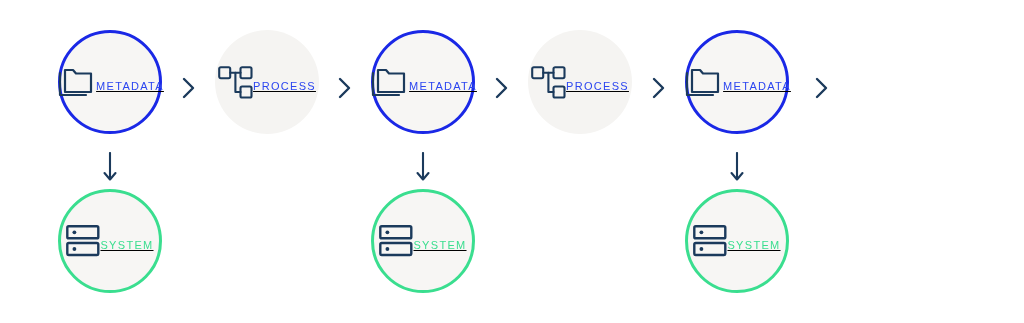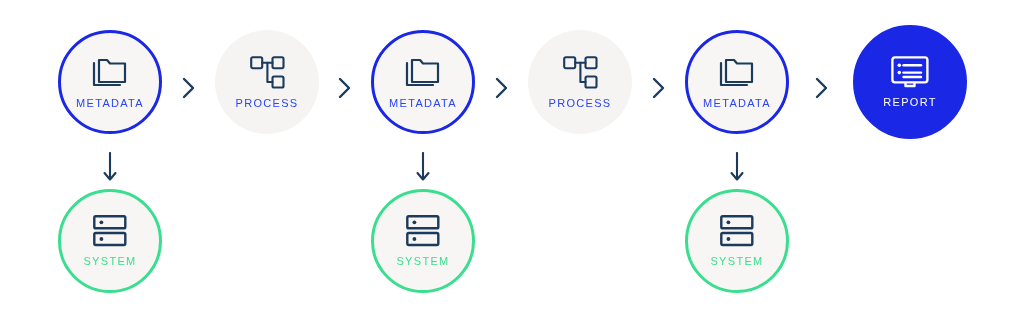--- a/index.html
+++ b/index.html
@@ -21,23 +21,24 @@
     height: 323px;
     background: #ffffff;
   }
 
   
   .node {
     position: absolute;
     box-sizing: border-box;
     border-radius: 50%;
     display: flex;
-    flex-direction: column;
+    flex-direction: row;
     align-items: center;
     justify-content: center;
+    text-decoration: underline;
   }
 
   .node-metadata {
     background: #f7f6f4;
     border: 3px solid #1a28e6;
   }
   .node-process {
     background: #f5f4f2;
     border: 3px solid transparent;
   }
@@ -117,32 +118,20 @@
         </svg></span>
       <div class="node-label label-blue" style="margin-top: 8px;">PROCESS</div>
     </div>
     <div class="node node-metadata" style="left: 685px; top: 30px; width: 104px; height: 104px; background: rgb(247, 246, 244); border-color: rgb(26, 40, 230);">
       <span class="node-icon"><svg width="40" height="34" viewBox="0 0 40 34" xmlns="http://www.w3.org/2000/svg" fill="none">
           <path d="M4 8 V30 H30" stroke="#1b3a5c" stroke-width="2.2" stroke-linecap="round" stroke-linejoin="round"></path>
           <path d="M9 5 H17 L20 8.5 H35 V27 H9 Z" stroke="#1b3a5c" stroke-width="2.2" stroke-linecap="round" stroke-linejoin="round"></path>
         </svg></span>
       <div class="node-label label-blue" style="margin-top: 8px;">METADATA</div>
     </div>
-    <div class="node node-report" style="left: 853px; top: 25px; width: 114px; height: 114px; background: rgb(26, 40, 230); border-color: rgb(26, 40, 230);">
-      <span class="node-icon"><svg width="38" height="32" viewBox="0 0 38 32" xmlns="http://www.w3.org/2000/svg" fill="none">
-          <rect x="1.4" y="1.4" width="35" height="25" rx="2.6" stroke="#ffffff" stroke-width="2.4"></rect>
-          <path d="M14.5 26.4 V30 H23.5 V26.4" stroke="#ffffff" stroke-width="2.4" stroke-linejoin="round"></path>
-          <path d="M12.5 21 H30" stroke="#ffffff" stroke-width="2.4" stroke-linecap="round"></path>
-          <circle cx="8.3" cy="9.2" r="1.8" fill="#ffffff"></circle>
-          <circle cx="8.3" cy="16.6" r="1.8" fill="#ffffff"></circle>
-          <path d="M12.5 9.2 H30" stroke="#ffffff" stroke-width="2.4" stroke-linecap="round"></path>
-          <path d="M12.5 16.6 H30" stroke="#ffffff" stroke-width="2.4" stroke-linecap="round"></path>
-        </svg></span>
-      <div class="node-label label-white" style="margin-top: 8px;">REPORT</div>
-    </div>
     <div class="node node-system" style="left: 58px; top: 189px; width: 104px; height: 104px; background: rgb(247, 246, 244); border-color: rgb(58, 222, 143);">
       <span class="node-icon"><svg width="34" height="32" viewBox="0 0 34 32" xmlns="http://www.w3.org/2000/svg" fill="none">
           <rect x="1.3" y="1.3" width="31" height="12" rx="1.4" stroke="#1b3a5c" stroke-width="2.4"></rect>
           <rect x="1.3" y="18" width="31" height="12" rx="1.4" stroke="#1b3a5c" stroke-width="2.4"></rect>
           <circle cx="8.4" cy="7.3" r="1.9" fill="#1b3a5c"></circle>
           <circle cx="8.4" cy="24" r="1.9" fill="#1b3a5c"></circle>
         </svg></span>
       <div class="node-label label-green" style="margin-top: 8px;">SYSTEM</div>
     </div>
     <div class="node node-system" style="left: 371px; top: 189px; width: 104px; height: 104px; background: rgb(247, 246, 244); border-color: rgb(58, 222, 143);">

